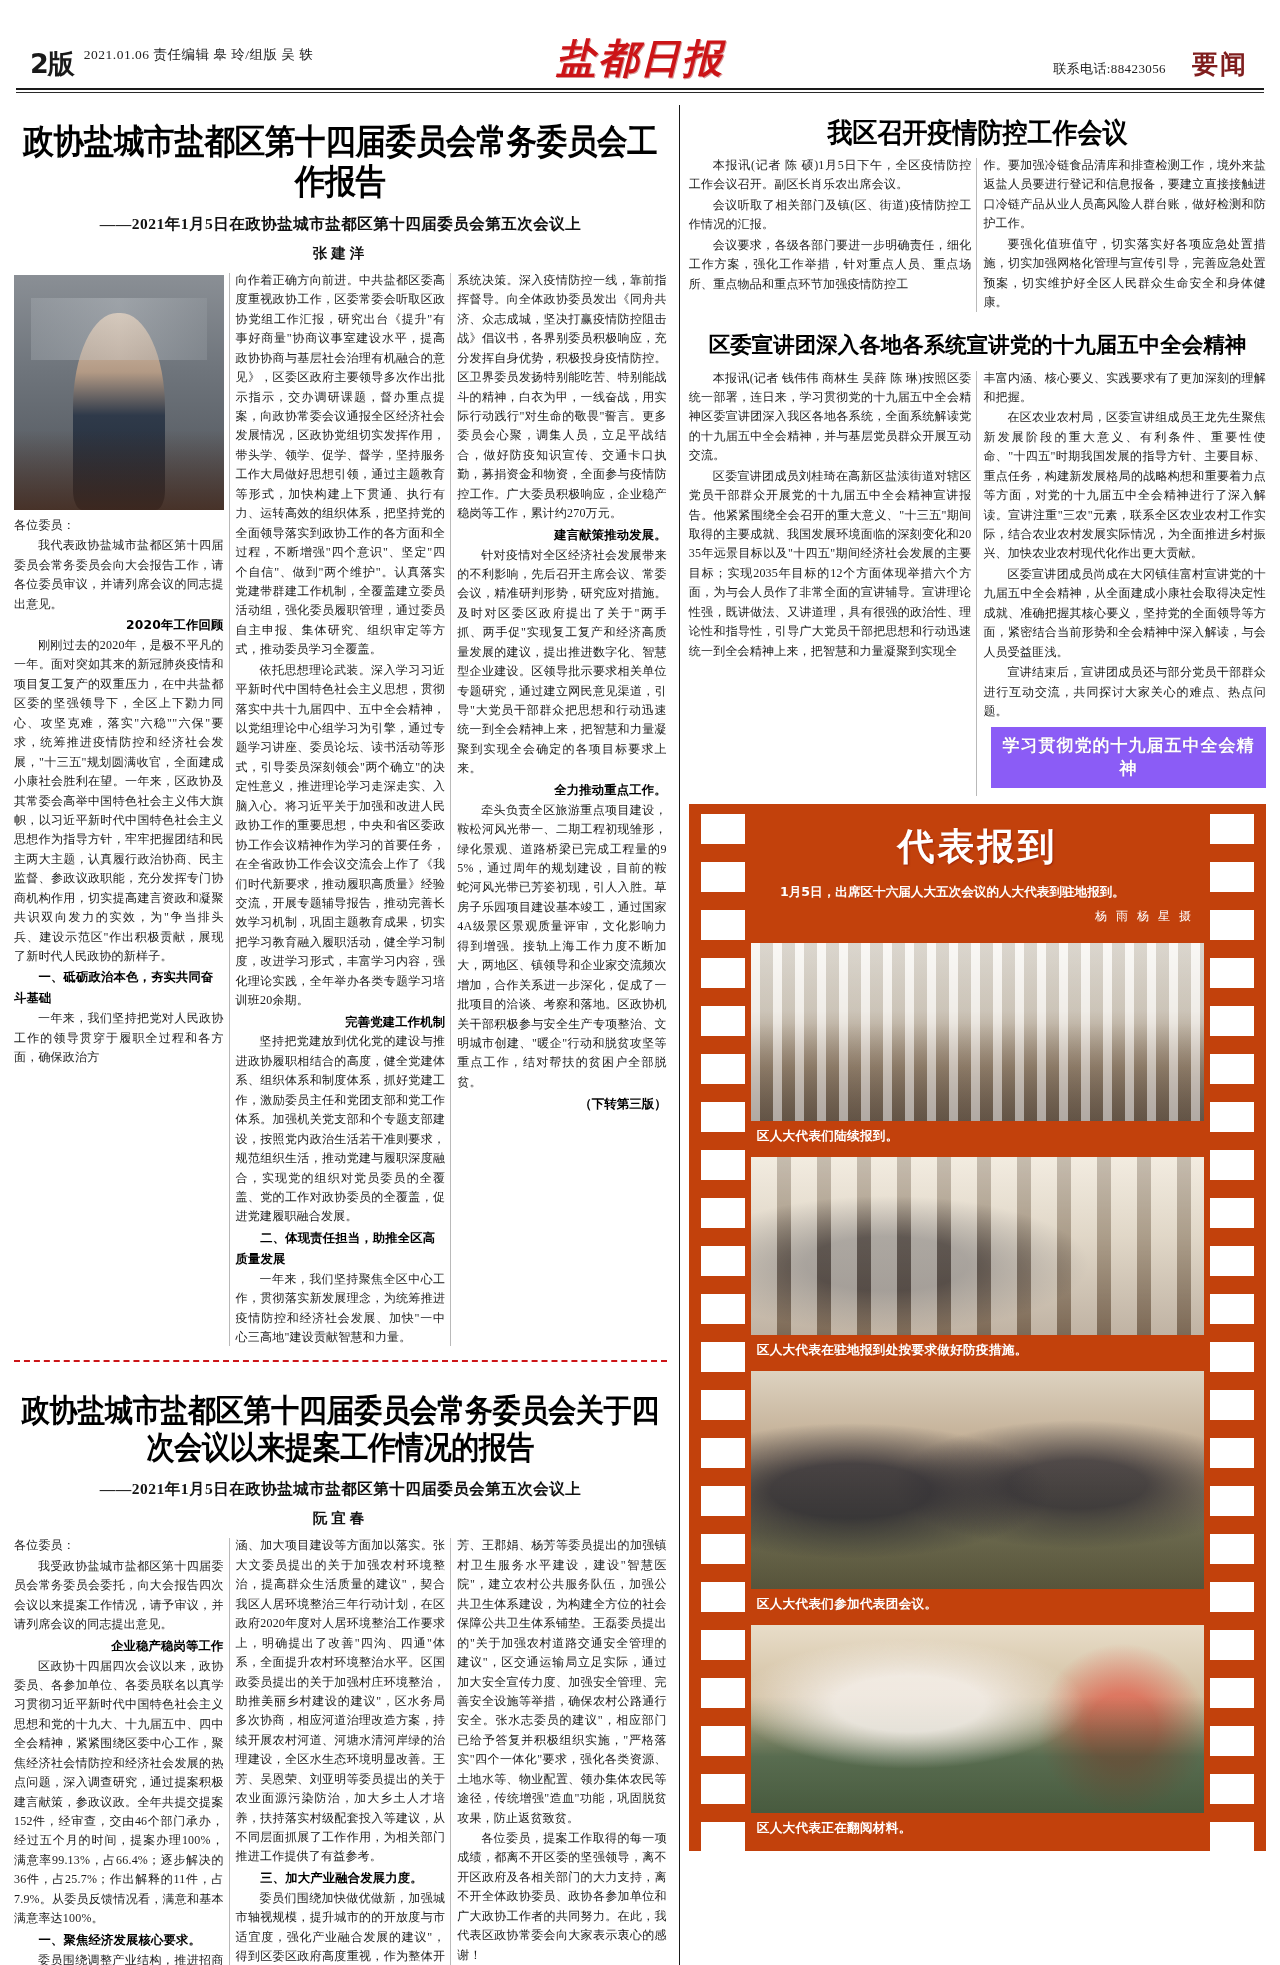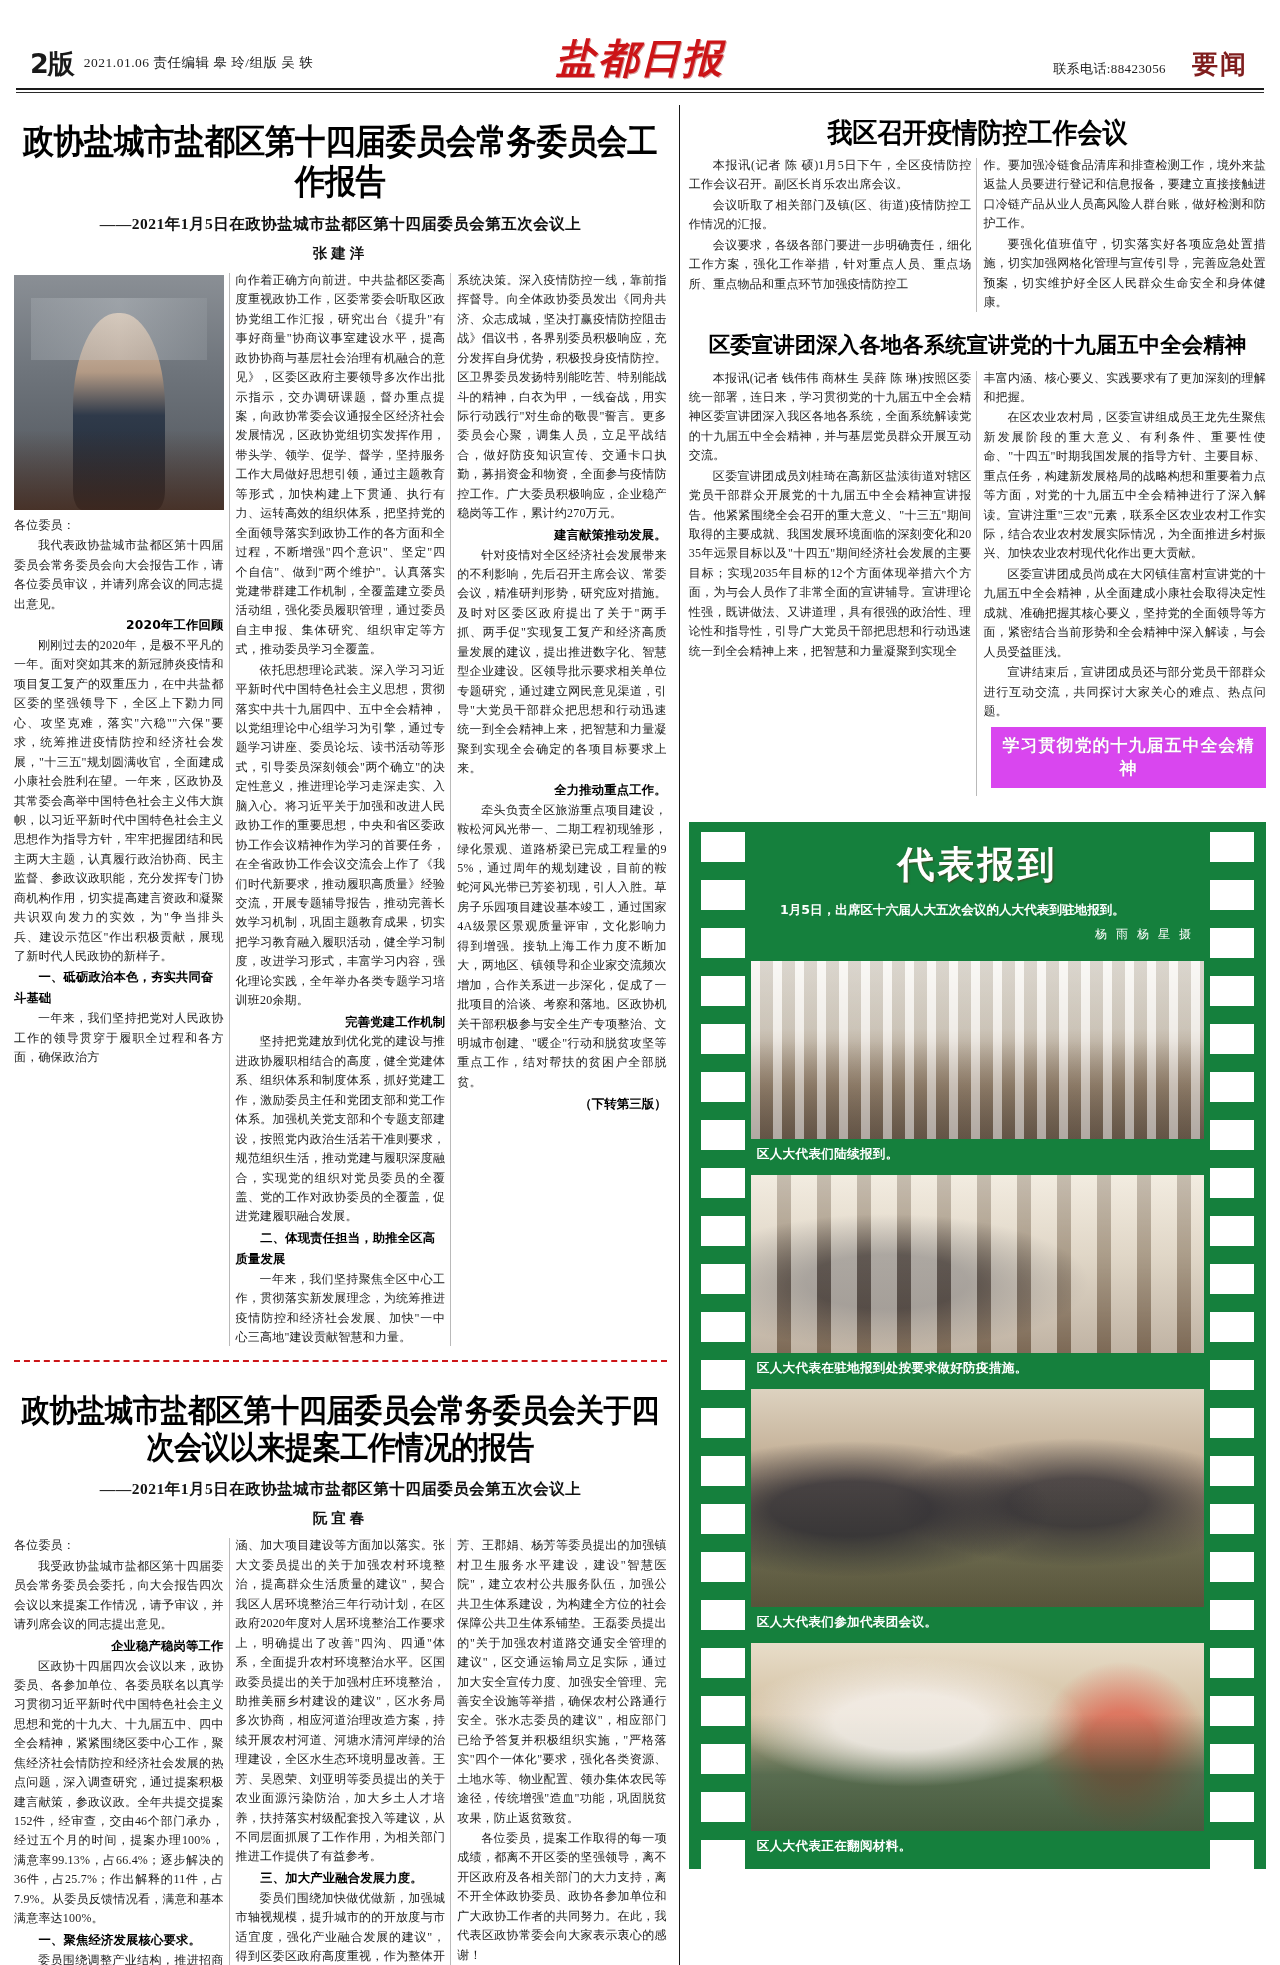--- a/index.html
+++ b/index.html
@@ -19,21 +19,21 @@
   }
 
   
   .masthead {
     height: 88px;
     position: relative;
     display: flex;
     align-items: flex-end;
     padding-bottom: 6px;
   }
-  .mh-left { display: flex; align-items: center; gap: 10px; padding-left: 16px; }
+  .mh-left { display: flex; align-items: flex-start; gap: 10px; padding-left: 16px; }
   .page-num {
     font-family: "DejaVu Sans", sans-serif;
     font-weight: bold;
     font-size: 27px;
     letter-spacing: -1px;
     color: #1a1a1a;
   }
   .mh-meta {
     font-family: "Liberation Serif", serif;
     font-size: 13.5px;
@@ -213,40 +213,40 @@
     letter-spacing: 0px;
   }
   .hr-dash {
     height: 0;
     border-top: 2px dashed #cc1417;
     margin: 12px 0 10px;
   }
 
   
   .slogan {
-    background: #d946ef;
+    background: #8b5cf6;
     color: #ffffff;
     font-family: "DejaVu Sans", sans-serif;
     font-weight: bold;
     font-size: 17px;
     text-align: center;
     padding: 7px 6px 8px;
     letter-spacing: 1px;
     margin: 6px 0 10px auto;
     width: 275px;
     text-shadow: 0 0 1px rgba(0,0,0,.25);
   }
 
   
   .filmstrip {
-    background: #15803d;
+    background: #c2410c;
     padding: 10px 0 10px;
     position: relative;
     width: 100%;
-    margin-top: 24px;
+    margin-top: 6px;
   }
   .fs-inner { padding: 0 62px; }
   .perf {
     position: absolute;
     top: 10px; bottom: 10px;
     width: 44px;
     display: flex;
     flex-direction: column;
     justify-content: flex-start;
     gap: 18px;

